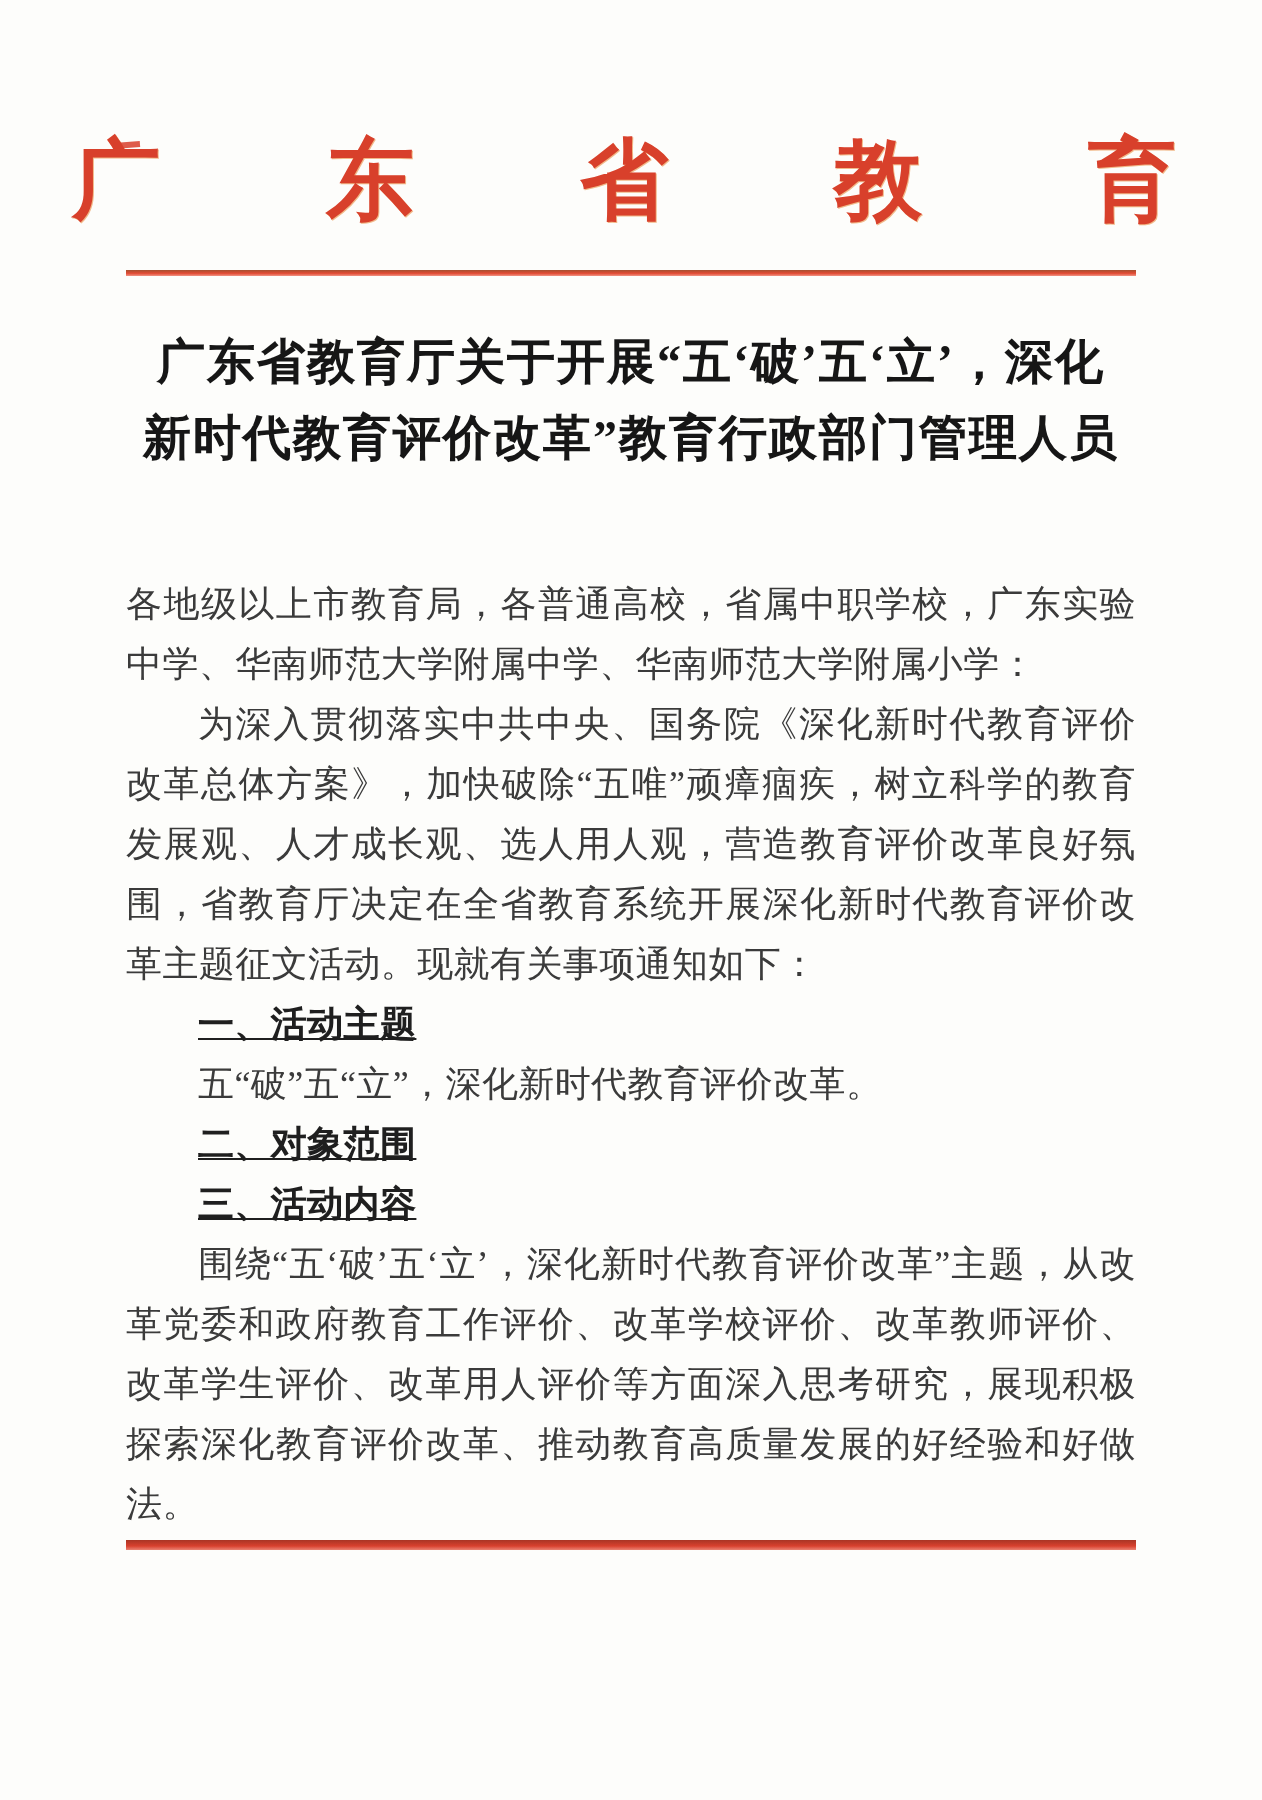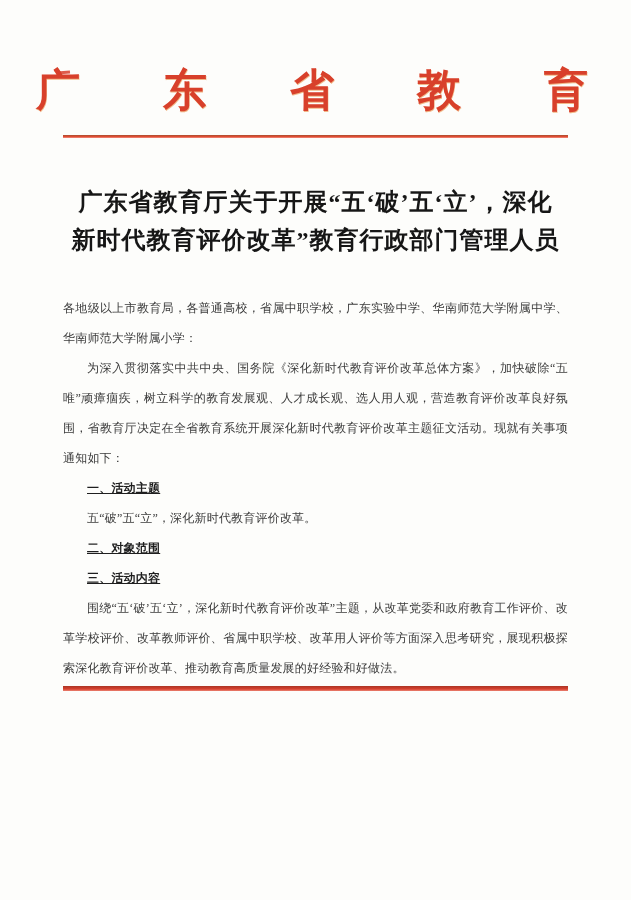--- a/index.html
+++ b/index.html
@@ -35,32 +35,32 @@
     color: var(--accent);
     text-shadow: 0.5px 0.5px 0 rgba(232, 130, 44, 0.55); 
   }
   .header-rule {
     width: 505px;
     height: 3px;
     margin: 19px auto 0 auto;
     background: linear-gradient(to bottom, #a65030, #e24b33 55%, #f09384);
   }
   .doc-title {
-    margin-top: 45px;
+    margin-top: 25px;
     text-align: center;
     font-size: 24px;
     line-height: 38px;
     font-weight: 700;
     letter-spacing: 1px;
     color: #161616;
   }
   .body-text {
     width: 505px;
-    margin: 34px auto 0 auto;
-    font-size: 12px;
+    margin: 48px auto 0 auto;
+    font-size: 18px;
     line-height: 30px;
     letter-spacing: 0.2px;
     color: #3b3b3b;
     text-align: justify;
   }
   .body-text p { margin: 0; }
   .para { text-indent: 2em; }
   .heading {
     text-indent: 2em;
     font-weight: 700;
@@ -91,17 +91,17 @@
     <div>新时代教育评价改革”教育行政部门管理人员</div>
   </div>
 
   <main class="body-text">
     <p class="salutation">各地级以上市教育局，各普通高校，省属中职学校，广东实验中学、华南师范大学附属中学、华南师范大学附属小学：</p>
     <p class="para">为深入贯彻落实中共中央、国务院《深化新时代教育评价改革总体方案》，加快破除“五唯”顽瘴痼疾，树立科学的教育发展观、人才成长观、选人用人观，营造教育评价改革良好氛围，省教育厅决定在全省教育系统开展深化新时代教育评价改革主题征文活动。现就有关事项通知如下：</p>
     <p class="heading">一、活动主题</p>
     <p class="para">五“破”五“立”，深化新时代教育评价改革。</p>
     <p class="heading">二、对象范围</p>
     <p class="heading">三、活动内容</p>
-    <p class="para">围绕“五‘破’五‘立’，深化新时代教育评价改革”主题，从改革党委和政府教育工作评价、改革学校评价、改革教师评价、省属中职学校、改革用人评价等方面深入思考研究，展现积极探索深化教育评价改革、推动教育高质量发展的好经验和好做法。</p>
+    <p class="para">围绕“五‘破’五‘立’，深化新时代教育评价改革”主题，从改革党委和政府教育工作评价、改革学校评价、改革教师评价、改革学生评价、改革用人评价等方面深入思考研究，展现积极探索深化教育评价改革、推动教育高质量发展的好经验和好做法。</p>
     <div class="bottom-rule"></div>
   </main>
 
 </div>
 
 </body></html>

